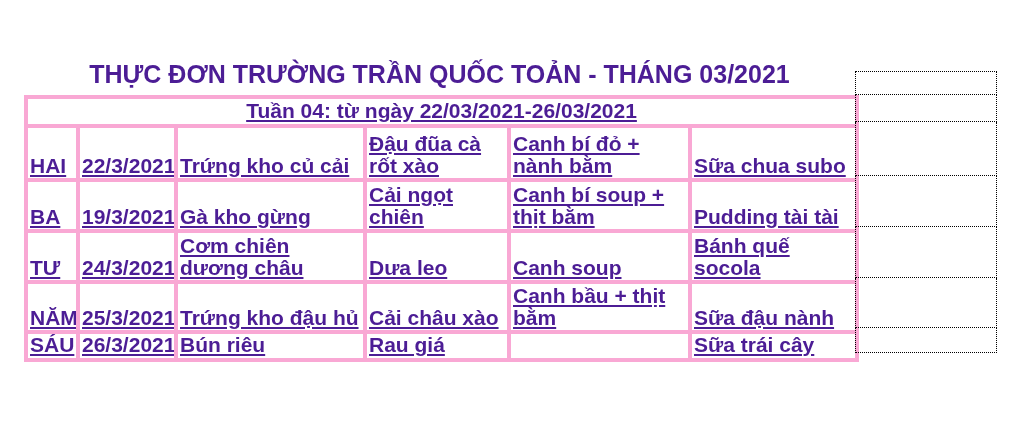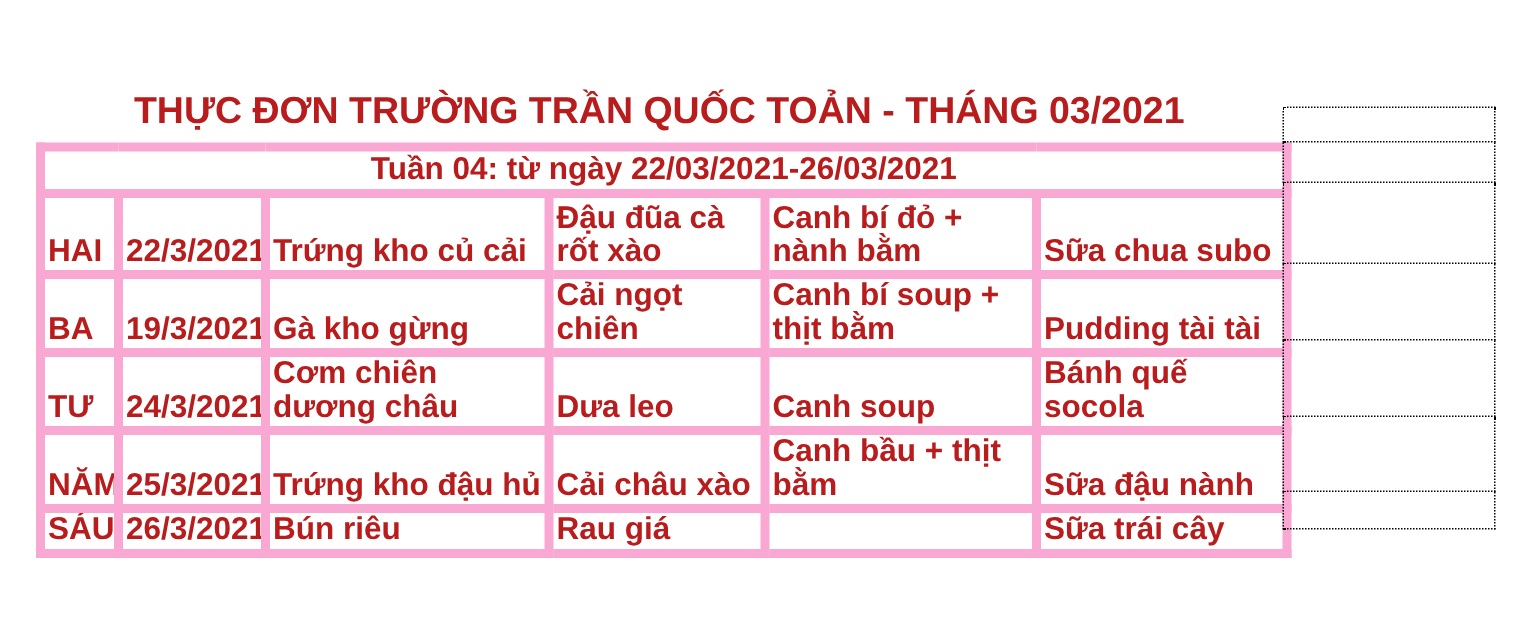--- a/index.html
+++ b/index.html
@@ -3,21 +3,21 @@
 <meta charset="utf-8">
 <style>
   html, body { margin: 0; padding: 0; background: #ffffff; }
   .canvas {
     position: relative;
     width: 1024px;
     height: 426px;
     background: #ffffff;
     font-family: "Liberation Sans", sans-serif;
     font-weight: bold;
-    color: #b91c1c;
+    color: #4c1d95;
     overflow: hidden;
   }
   .doc-title {
     position: absolute;
     left: 24px;
     top: 61px;
     width: 831px;
     text-align: center;
     font-size: 25px;
     line-height: 1.1;
@@ -25,26 +25,27 @@
   }
   table.menu {
     position: absolute;
     left: 24px;
     top: 95px;
     width: 831px;
     border-collapse: collapse;
     table-layout: fixed;
   }
   table.menu td {
-    border: 6px solid #f9a8d4;
+    border: 4px solid #f9a8d4;
     vertical-align: bottom;
     font-size: 21px;
     line-height: 1.07;
     padding: 0 1px 1px 2px;
     overflow: hidden;
+    text-decoration: underline;
   }
   table.menu td.week {
     text-align: center;
     vertical-align: middle;
     padding: 1px 0 2px 0;
     font-size: 21px;
   }
   table.menu td.nowrap { white-space: nowrap; }
   tr.r-week { height: 27px; }
   tr.r-hai  { height: 54px; }

